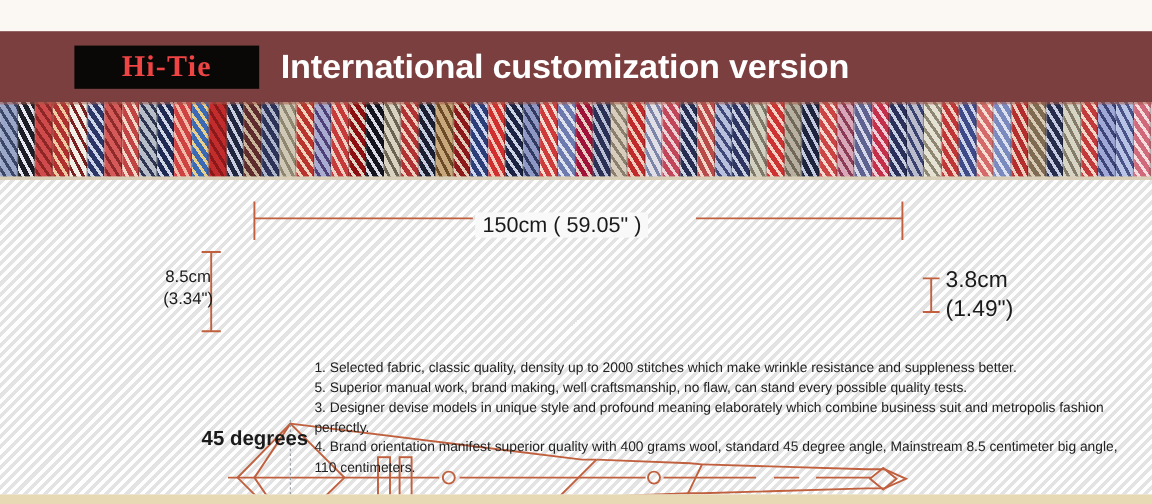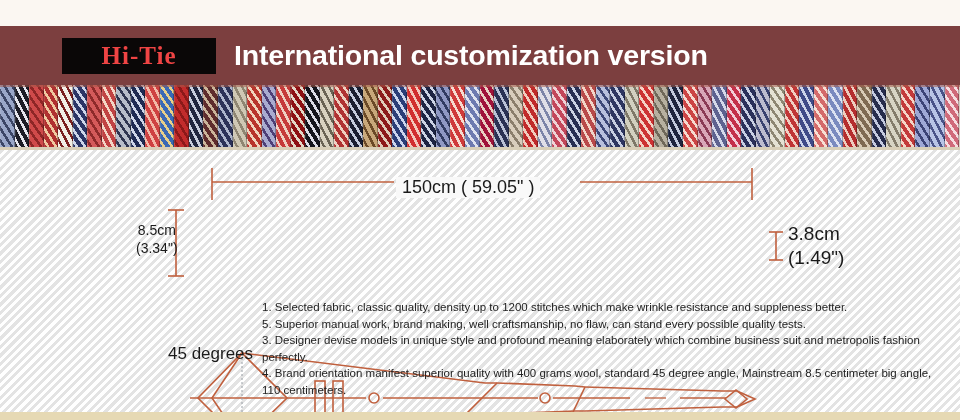--- a/index.html
+++ b/index.html
@@ -145,22 +145,23 @@
     line-height: 1.25;
     margin-left: 48px;
   }
   .dim-left-label div { text-align: center; }
   .dim-right-label {
     left: 788px; top: 222px;
     font-size: 19px;
     line-height: 1.25;
   }
   .angle-label {
-    left: 168px; top: 344px;
+    left: 168px; top: 356px;
     font-size: 17px;
+    font-weight: bold;
   }
 
   
   .features {
     position: absolute;
     left: 262px; top: 299px;
     width: 690px;
     font-size: 11.5px;
     line-height: 16.6px;
     color: #222222;
@@ -353,20 +354,20 @@
   </div>
 
   <div class="lbl dim-right-label">
     <div>3.8cm</div>
     <div>(1.49")</div>
   </div>
 
   <div class="lbl angle-label">45 degrees</div>
 
   <div class="features" id="feature-list">
-      <p>1. Selected fabric, classic quality, density up to 1200 stitches which make wrinkle resistance and suppleness better.</p>
+      <p>1. Selected fabric, classic quality, density up to 2000 stitches which make wrinkle resistance and suppleness better.</p>
       <p>5. Superior manual work, brand making, well craftsmanship, no flaw, can stand every possible quality tests.</p>
       <p>3. Designer devise models in unique style and profound meaning elaborately which combine business suit and metropolis fashion perfectly.</p>
       <p>4. Brand orientation manifest superior quality with 400 grams wool, standard 45 degree angle, Mainstream 8.5 centimeter big angle, 110 centimeters.</p>
     </div>
 
   <div class="bottom-bar"></div>
 </div>
 
 </body></html>

